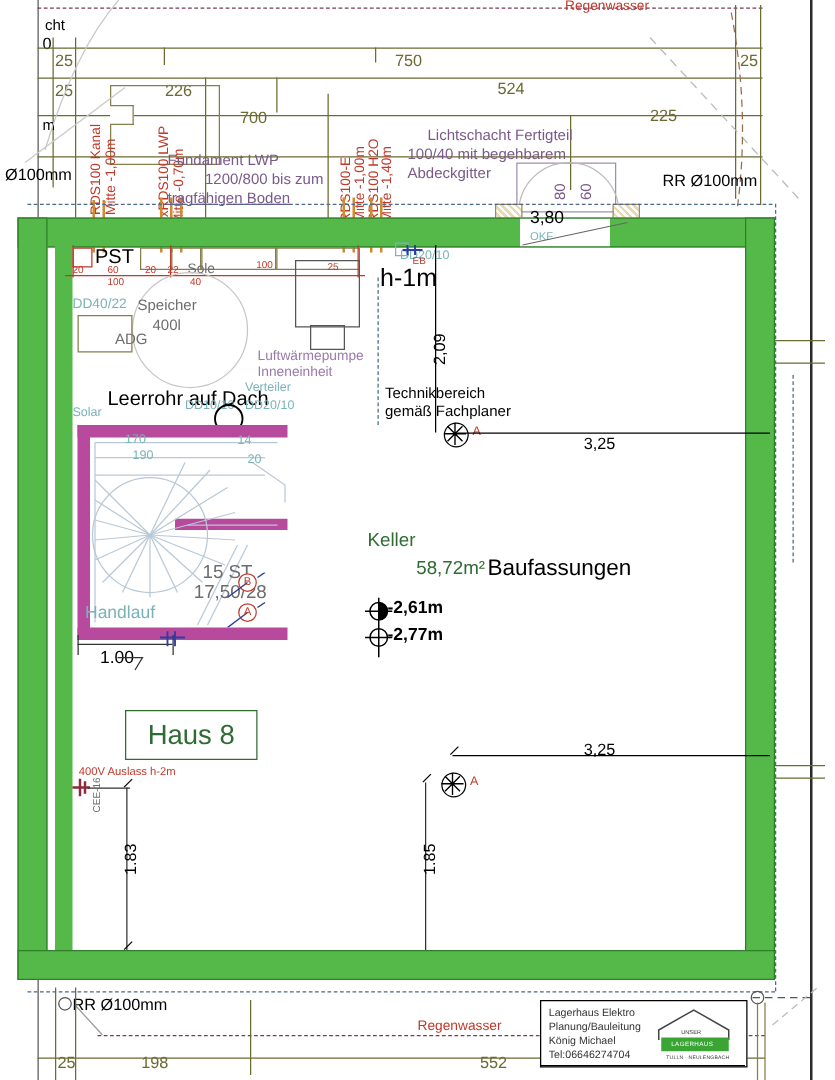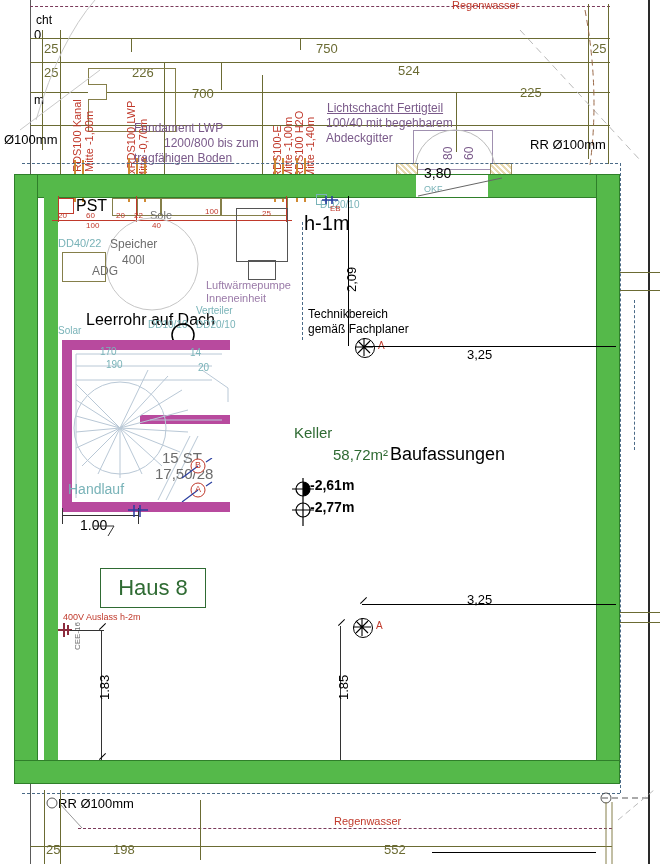--- a/index.html
+++ b/index.html
@@ -133,21 +133,21 @@
   <div class="vl" style="left:144px;top:158px;height:44px;border-left:2px solid #d08a32;"></div>
   <div class="vl" style="left:274px;top:158px;height:44px;border-left:2px solid #d08a32;"></div>
   <div class="vl" style="left:282px;top:158px;height:44px;border-left:2px solid #d08a32;"></div>
   <div class="vl" style="left:296px;top:158px;height:44px;border-left:2px solid #d08a32;"></div>
   <div class="vl" style="left:304px;top:158px;height:44px;border-left:2px solid #d08a32;"></div>
 
   <div class="t tx-purple" style="left:134px;top:122px;">Fundament LWP</div>
   <div class="t tx-purple" style="left:134px;top:137px;padding-left:30px;">1200/800 bis zum</div>
   <div class="t tx-purple" style="left:134px;top:152px;text-decoration:underline;">tragfähigen Boden</div>
 
-  <div class="t tx-purple" style="left:327px;top:102px;text-decoration:underline;">Lichtschacht Fertigteil</div>
+  <div class="t tx-purple" style="left:342px;top:102px;">Lichtschacht Fertigteil</div>
   <div class="t tx-purple" style="left:326px;top:117px;">100/40 mit begehbarem</div>
   <div class="t tx-purple" style="left:326px;top:132px;">Abdeckgitter</div>
 
   <div class="box" style="left:413px;top:130px;width:78px;height:38px;border-color:#a090b0;"></div>
   <svg class="abs" style="left:405px;top:120px;width:100px;height:55px;">
     <path d="M 10 50 A 40 40 0 0 1 90 50" stroke="#bbb" fill="none" stroke-width="1"></path>
   </svg>
   <div class="t tx-purple rot90" style="left:442px;top:160px;font-size:12px;">80</div>
   <div class="t tx-purple rot90" style="left:463px;top:160px;font-size:12px;">60</div>
 
@@ -361,20 +361,34 @@
   <div class="t tx-red" style="left:334px;top:816px;">Regenwasser</div>
 
   <div class="dimline" style="left:30px;top:846px;width:582px;"></div>
   <div class="dimvert" style="left:44px;top:790px;height:74px;"></div>
   <div class="dimvert" style="left:60px;top:790px;height:74px;"></div>
   <div class="dimvert" style="left:200px;top:800px;height:60px;"></div>
   <div class="t tx-dim" style="left:46px;top:843px;">25</div>
   <div class="t tx-dim" style="left:113px;top:843px;">198</div>
   <div class="t tx-dim" style="left:384px;top:843px;">552</div>
 
+  <div class="titleblock" style="left:432px;top:800px;width:164px;height:52px;">
+    <div class="tb-text" style="position:absolute;left:6px;top:4px;">Lagerhaus Elektro</div>
+    <div class="tb-text" style="position:absolute;left:6px;top:15px;">Planung/Bauleitung</div>
+    <div class="tb-text" style="position:absolute;left:6px;top:26px;">König Michael</div>
+    <div class="tb-text" style="position:absolute;left:6px;top:37px;">Tel:06646274704</div>
+
+    <svg class="abs" style="left:90px;top:5px;width:64px;height:26px;">
+      <path d="M 4 26 L 4 18 L 32 2 L 60 18 L 60 26" stroke="#444" fill="none" stroke-width="1.2"></path>
+    </svg>
+    <div class="logo-top" style="left:112px;top:22px;">UNSER</div>
+    <div class="logo-bar" style="left:96px;top:29px;width:54px;height:11px;"></div>
+    <div class="logo-txt" style="left:104px;top:32px;">LAGERHAUS</div>
+    <div class="logo-sub" style="left:100px;top:42px;">TULLN · NEULENGBACH</div>
+  </div>
   <div class="hl" style="left:432px;top:852px;width:164px;border-color:#000;"></div>
 
   <div class="dimline" style="left:620px;top:272px;width:40px;"></div>
   <div class="dimline" style="left:620px;top:290px;width:40px;"></div>
   <div class="dimline" style="left:620px;top:612px;width:40px;"></div>
   <div class="dimline" style="left:620px;top:622px;width:40px;"></div>
   <div class="dash-blue-v" style="position:absolute;left:634px;top:300px;height:150px;"></div>
   <svg class="abs" style="left:598px;top:790px;width:60px;height:74px;">
     <circle cx="8" cy="8" r="5" stroke="#555" fill="none" stroke-width="1"></circle>
     <path d="M 4 8 L 50 8" stroke="#555" fill="none" stroke-width="1" stroke-dasharray="6 4"></path>

